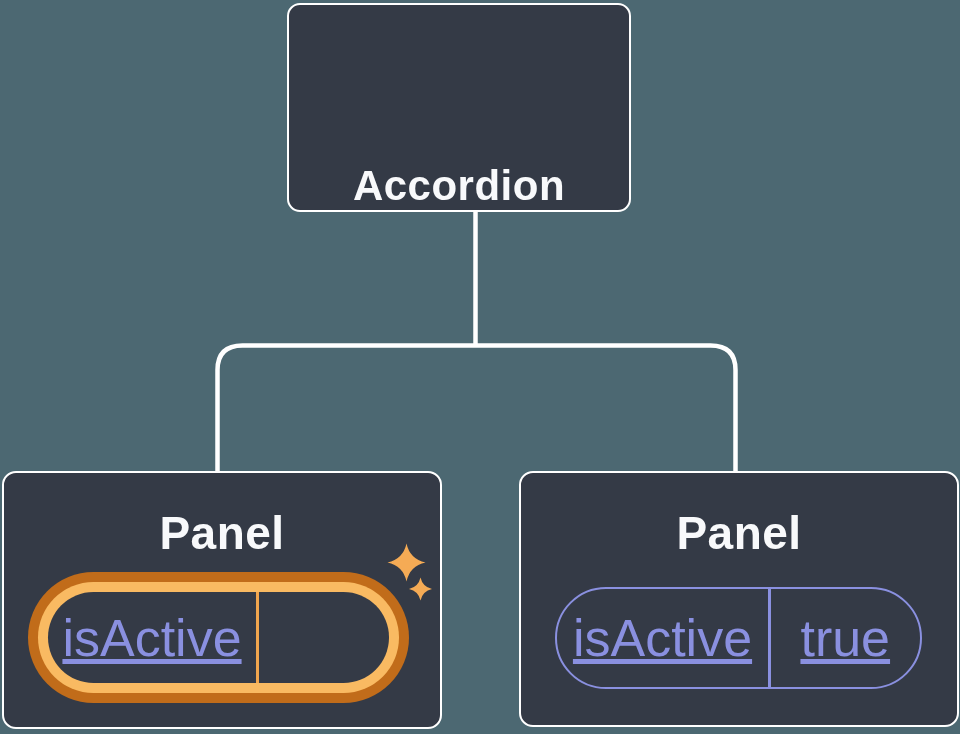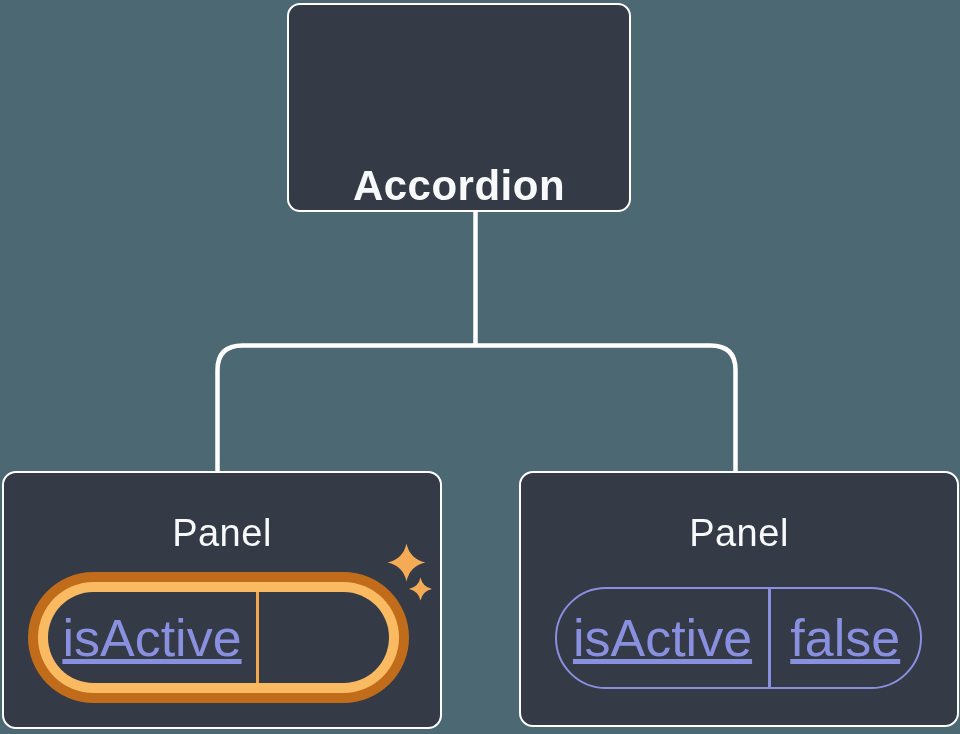--- a/index.html
+++ b/index.html
@@ -48,22 +48,22 @@
     border-radius: 14px;
   }
   .node-panel.left  { left: 2px;   top: 471px; width: 440px; height: 258px; }
   .node-panel.right { left: 519px; top: 471px; width: 440px; height: 256px; }
 
   .panel-title {
     position: absolute;
     top: 41px; left: 0; right: 0;
     text-align: center;
     color: #F8F9FB;
-    font-size: 38px;
-    font-weight: 400;
+    font-size: 46px;
+    font-weight: 700;
     line-height: 38px;
     letter-spacing: 0.5px;
   }
 
   
   .pill-glow {
     position: absolute;
     left: 24px; top: 99px;
     width: 381px; height: 131px;
     background: #C16C1A;
@@ -158,17 +158,17 @@
       <path fill="#F5AB55" d="M49.5 34.5 Q51.6 43.9 61 46 Q51.6 48.1 49.5 57.5 Q47.4 48.1 38 46 Q47.4 43.9 49.5 34.5 Z"></path>
     </svg>
   </div>
 
   <div class="node node-panel right">
     <div class="panel-title">Panel</div>
 
     <div class="pill-outline">
       <div class="cell key-inactive">isActive</div>
       <div class="divider"></div>
-      <div class="cell value">false</div>
+      <div class="cell value">true</div>
     </div>
   </div>
 
 </div>
 
 </body></html>

